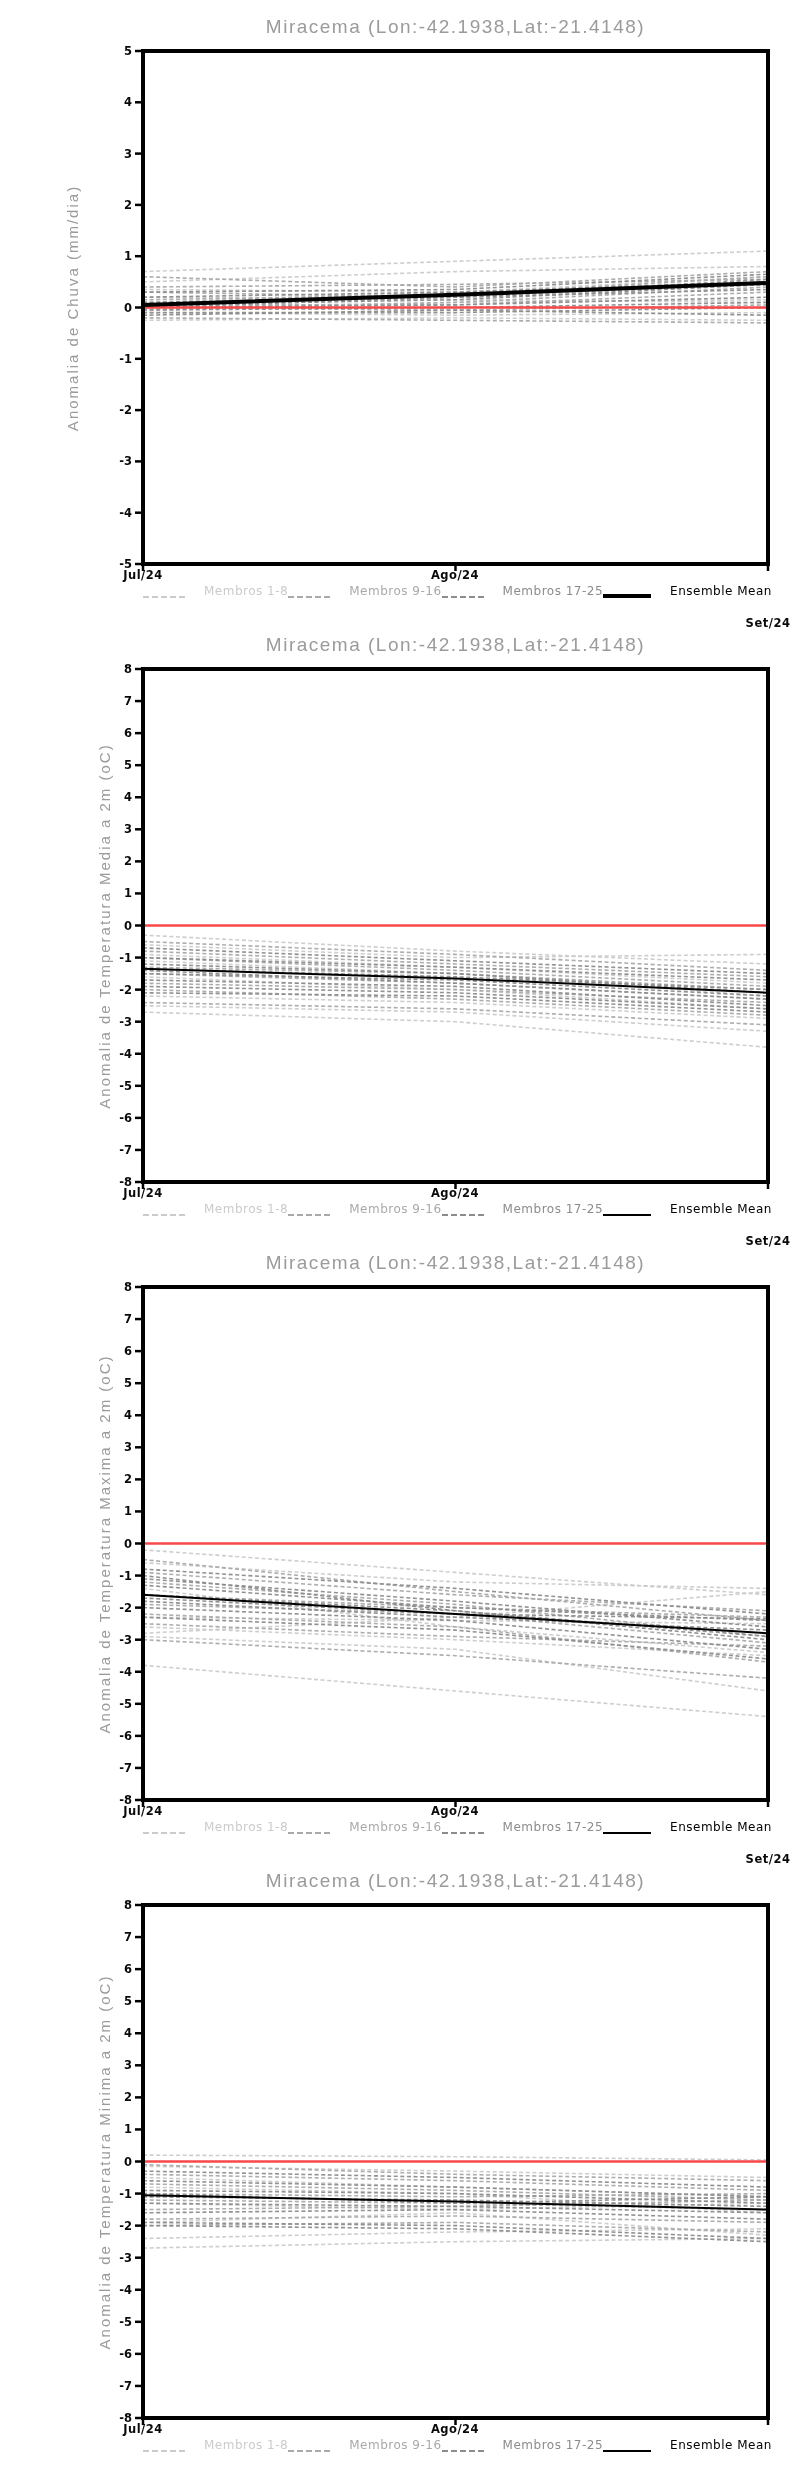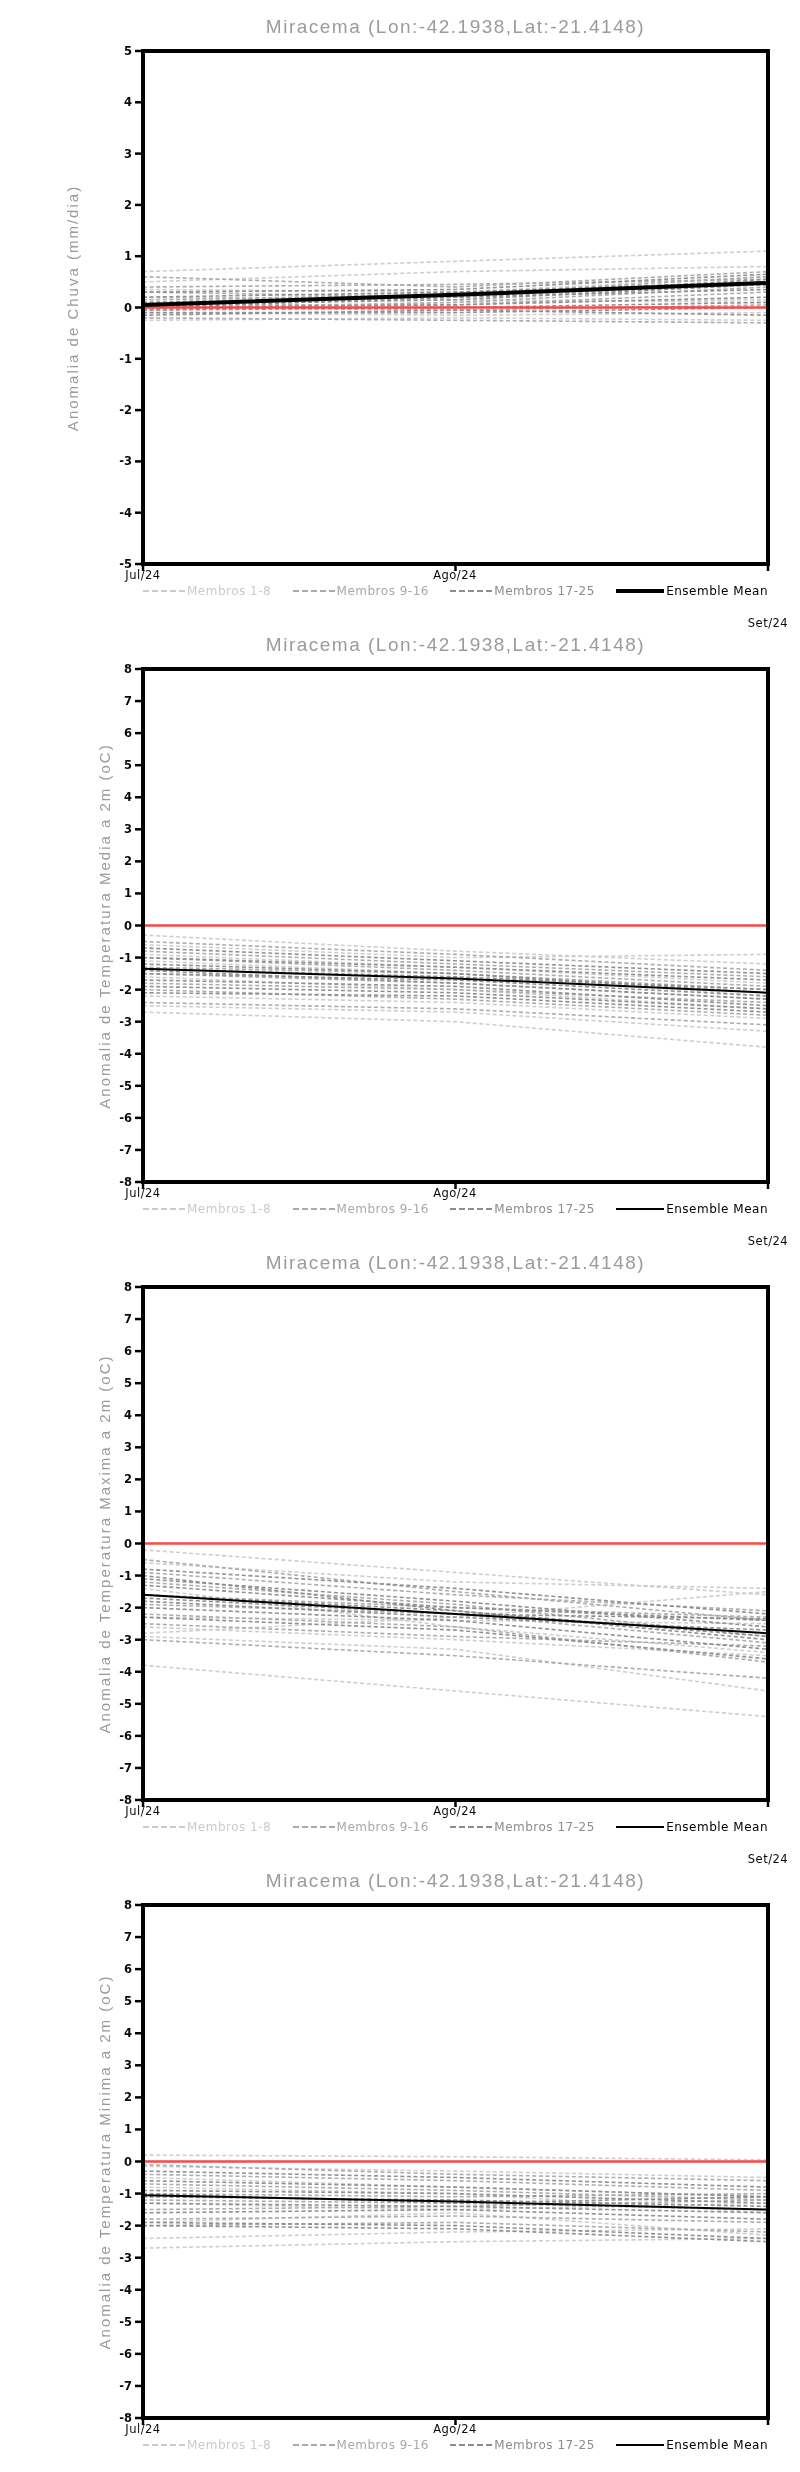--- a/index.html
+++ b/index.html
@@ -13,29 +13,29 @@
   .ylabel{
     position:absolute;top:308px;white-space:nowrap;
     transform:translate(-50%,-50%) rotate(-90deg);
     font-size:15px;letter-spacing:2px;color:#9b9b9b;
   }
   .ylabel.short{left:72px;}
   .ylabel.long{left:104px;}
   svg.plot{position:absolute;left:0;top:0;}
   .xlabels span{
     position:absolute;transform:translateX(-50%);top:568px;
-    font-size:11.5px;font-weight:normal;color:#0a0a0a;letter-spacing:0.5px;
+    font-size:11.5px;font-weight:bold;color:#0a0a0a;letter-spacing:0.5px;
     font-family:"DejaVu Sans",sans-serif;white-space:nowrap;
   }
   .xl-0{left:143px;} .xl-1{left:455px;} .xl-2{left:768px;margin-top:48px;}
   .legend{
     position:absolute;left:143px;width:625px;top:584px;
     display:flex;justify-content:space-between;align-items:center;
   }
-  .legend-item{display:flex;align-items:center;gap:2px;}
+  .legend-item{display:flex;align-items:flex-end;gap:19px;}
   .legend-sample{display:inline-block;width:42px;height:0;}
   .legend-label{
     font-size:12px;letter-spacing:0.5px;white-space:nowrap;
     font-family:"DejaVu Sans",sans-serif;
   }
 </style>
 </head>
 <body>
 
 <section class="chart" id="chart-0" style="top:0px">

